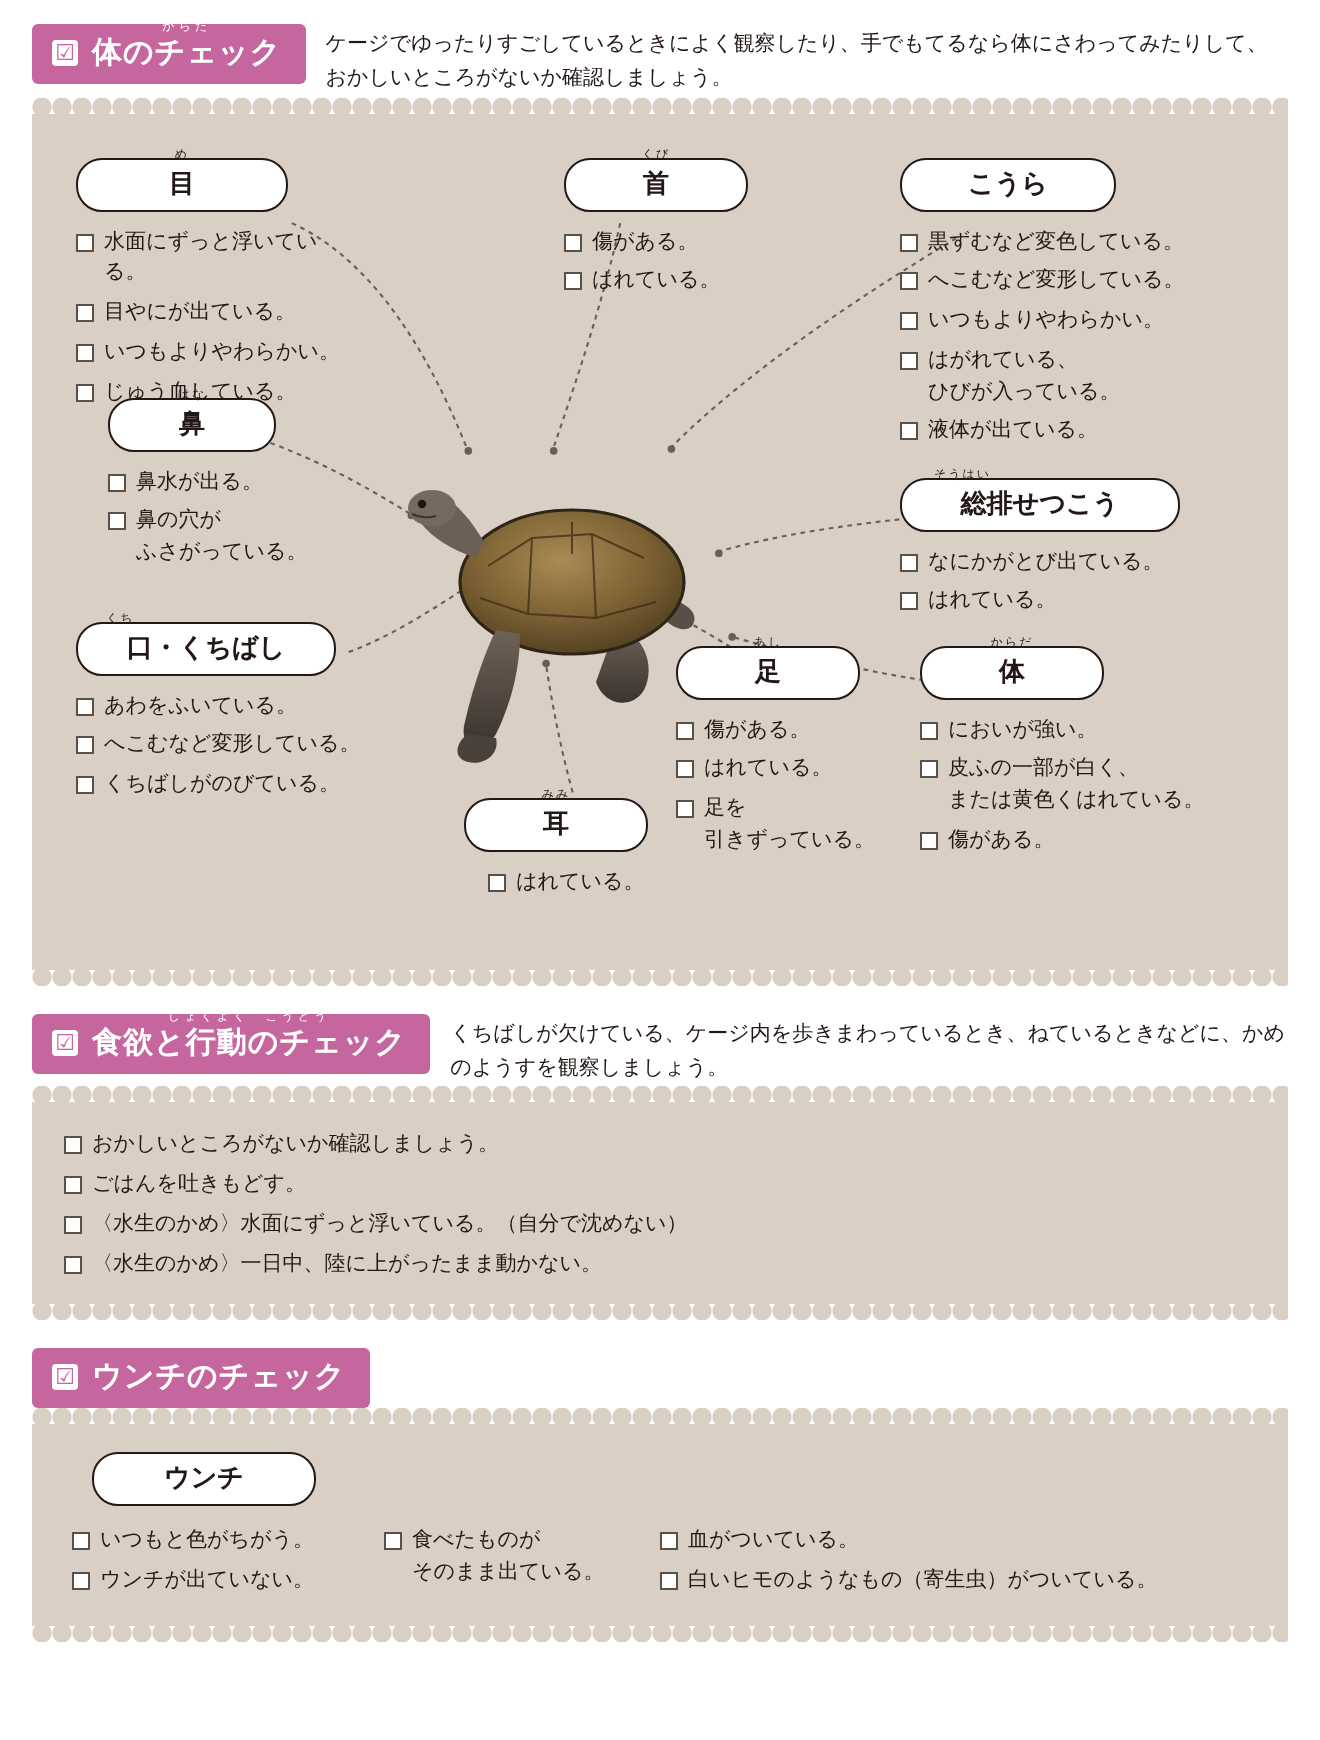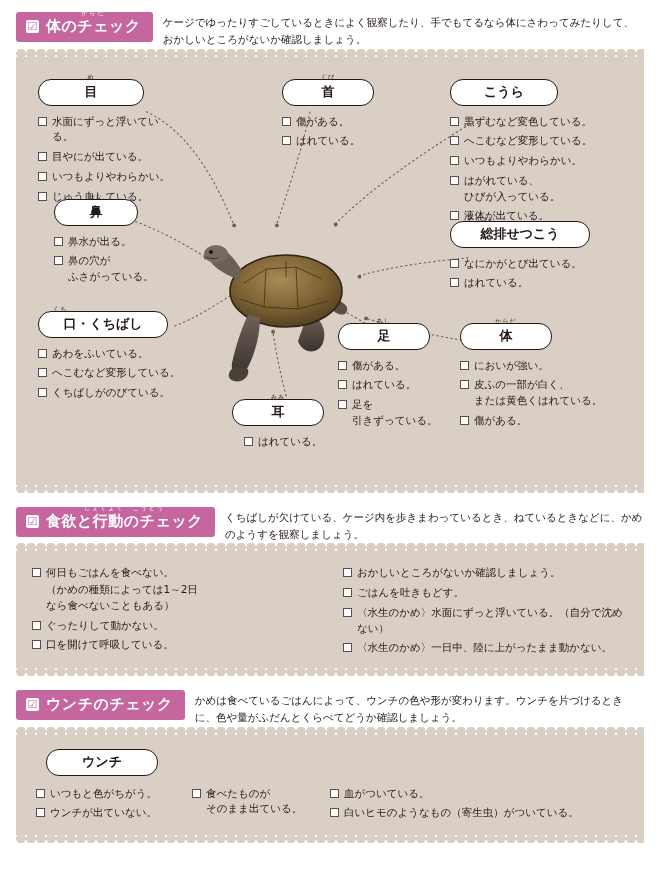--- a/index.html
+++ b/index.html
@@ -282,21 +282,21 @@
                 <span class="box"></span>
                 <span class="tx" style="white-space:pre-line;">はがれている、
 ひびが入っている。</span>
               </div>
             <div class="ck">
                 <span class="box"></span>
                 <span class="tx">液体が出ている。</span>
               </div>
           </div>
 
-          <div class="grp" style="left:418px; top:150px; width:200px;">
+          <div class="grp" style="left:418px; top:168px; width:200px;">
             <div class="pill" style="width:140px;">
               <span class="ruby-line" style="text-align:left; padding-left:16px;">そうはい</span>
               <span>総排せつこう</span>
             </div>
             <div class="ck">
                 <span class="box"></span>
                 <span class="tx">なにかがとび出ている。</span>
               </div>
             <div class="ck">
                 <span class="box"></span>
@@ -371,38 +371,20 @@
       </div>
       <div class="hd-desc">くちばしが欠けている、ケージ内を歩きまわっているとき、ねているときなどに、かめのようすを観察しましょう。</div>
     </div>
 
     <div class="panel">
       <div class="panel-inner" style="padding:10px 16px 12px;">
         <div class="two-col">
           <div class="col">
             <div class="ck">
                 <span class="box"></span>
-                <span class="tx">何日もごはんを食べない。</span>
-              </div>
-            <div class="ck indent" style="margin-top:1px;">
-                <span class="tx" style="white-space:pre-line;">（かめの種類によっては1～2日
-なら食べないこともある）</span>
-              </div>
-            <div class="ck">
-                <span class="box"></span>
-                <span class="tx">ぐったりして動かない。</span>
-              </div>
-            <div class="ck">
-                <span class="box"></span>
-                <span class="tx">口を開けて呼吸している。</span>
-              </div>
-          </div>
-          <div class="col">
-            <div class="ck">
-                <span class="box"></span>
                 <span class="tx">おかしいところがないか確認しましょう。</span>
               </div>
             <div class="ck">
                 <span class="box"></span>
                 <span class="tx">ごはんを吐きもどす。</span>
               </div>
             <div class="ck">
                 <span class="box"></span>
                 <span class="tx">〈水生のかめ〉水面にずっと浮いている。（自分で沈めない）</span>
               </div>
@@ -417,21 +399,20 @@
   </div>
 
   <div class="sec mt18">
     <div class="sec-head">
       <div class="hd-badge">
         <span class="hd-check">☑</span>
         <span class="hd-title">
           <span>ウンチのチェック</span>
         </span>
       </div>
-      <div class="hd-desc">かめは食べているごはんによって、ウンチの色や形が変わります。ウンチを片づけるときに、色や量がふだんとくらべてどうか確認しましょう。</div>
     </div>
 
     <div class="panel">
       <div class="panel-inner" style="padding:14px 16px 14px;">
         <div class="pill" style="width:112px; margin-left:14px; margin-bottom:6px;">
           <span>ウンチ</span>
         </div>
         <div style="display:flex; gap:8px; padding-left:4px;">
           <div style="width:148px;">
             <div class="ck">

